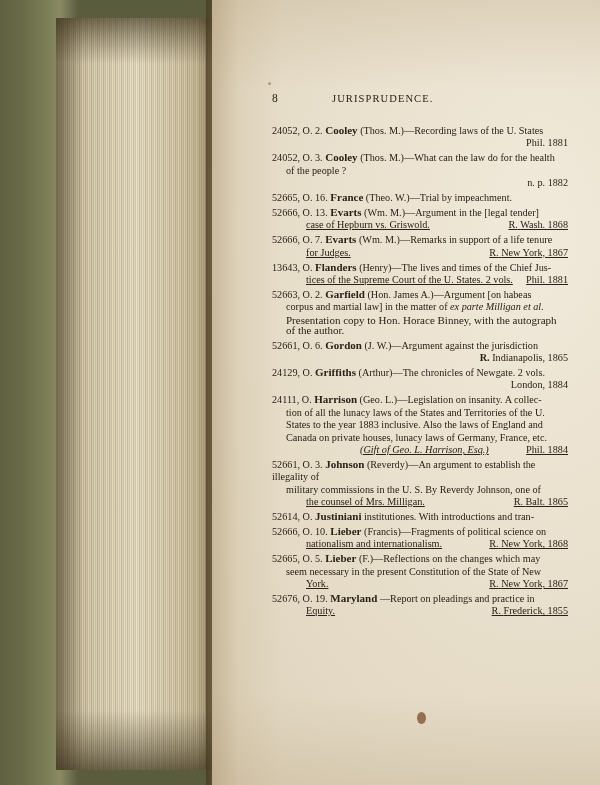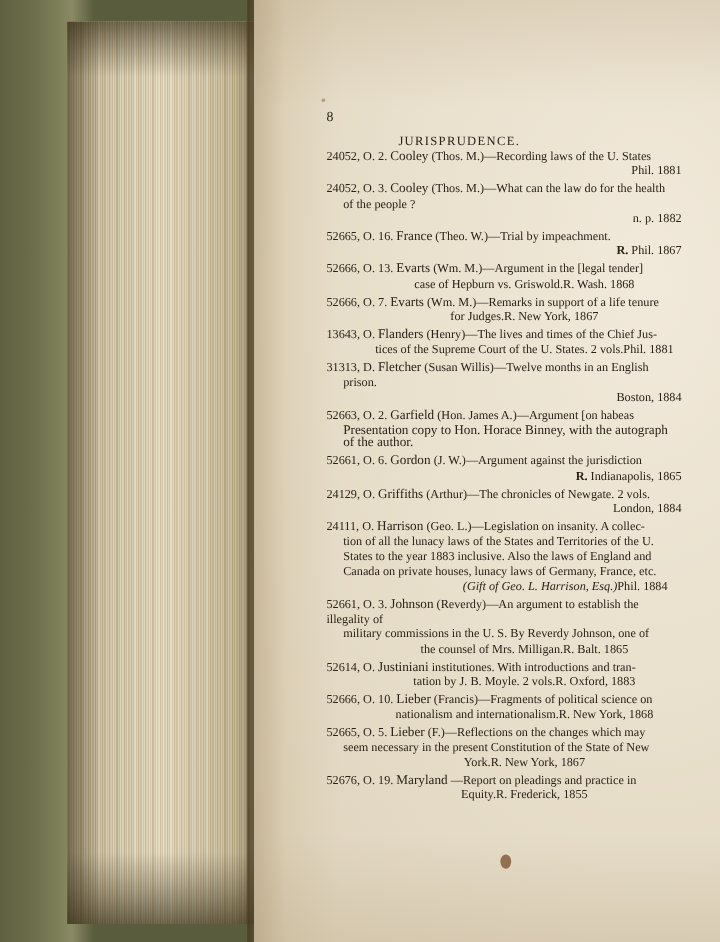--- a/index.html
+++ b/index.html
@@ -106,48 +106,47 @@
     top: 0;
     font-size: 11.5px;
     letter-spacing: .3px;
   }
   .running-head {
     position: absolute;
     left: 60px;
     top: 1px;
     font-size: 10.5px;
     letter-spacing: 1.1px;
-    margin-top: 20px;
   }
   .entry {
     font-size: 10.2px;
     line-height: 12.4px;
     margin-bottom: 1.5px;
     text-align: left;
   }
   .ind { padding-left: 14px; }
   .name {
-    font-weight: normal;
+    font-weight: bold;
     font-size: 11px;
   }
   .imprint {
     display: block;
     text-align: right;
     font-size: 10.2px;
     line-height: 12.4px;
   }
   .imprint .pub { font-weight: bold; }
   .note {
     font-size: 11px;
     line-height: 10px;
     padding-left: 14px;
     margin: 1px 0 4px 0;
   }
   .ital { font-style: italic; }
-  .giftline { display:flex; justify-content:center; padding-left:34px; }
+  .giftline { display:flex; justify-content:space-between; padding-left:34px;text-decoration:underline; }
 </style>
 </head>
 <body>
 
 <div class="scan">
   <div class="outer-dark"></div>
   <div class="page-edges"></div>
   <div class="edge-shadow-top"></div>
   <div class="edge-shadow-bottom"></div>
   <div class="gutter"></div>
@@ -178,21 +177,20 @@
           <span>(Thos. M.)—What can the law do for the health</span>
           <div class="ind">of the people ?</div>
           <span class="imprint"><span>n. p. 1882</span></span>
         </div>
 
 
         <div class="entry">
           <span>52665, O. 16.</span>
           <span class="name">France</span>
           <span>(Theo. W.)—Trial by impeachment.</span>
-          <span class="imprint"><span class="pub">R.</span> <span>Phil. 1867</span></span>
         </div>
 
         <div class="entry">
           <span>52666, O. 13.</span>
           <span class="name">Evarts</span>
           <span>(Wm. M.)—Argument in the [legal tender]</span>
           <div class="ind giftline">
             <span>case of Hepburn vs. Griswold.</span>
             <span><span class="pub">R.</span> <span>Wash. 1868</span></span>
           </div>
@@ -211,32 +209,26 @@
         <div class="entry">
           <span>13643, O.</span>
           <span class="name">Flanders</span>
           <span>(Henry)—The lives and times of the Chief Jus-</span>
           <div class="ind giftline">
             <span>tices of the Supreme Court of the U. States.  2 vols.</span>
             <span>Phil. 1881</span>
           </div>
         </div>
 
-        <div class="entry">
-          <span>31313, D.</span>
-          <span class="name">Fletcher</span>
-          <span>(Susan Willis)—Twelve months in an English</span>
-          <div class="ind">prison.</div>
-          <span class="imprint"><span>Boston, 1884</span></span>
-        </div>
 
         <div class="entry">
           <span>52663, O. 2.</span>
           <span class="name">Garfield</span>
           <span>(Hon. James A.)—Argument [on habeas</span>
+          <div class="ind">corpus and martial law] in the matter of <span class="ital">ex parte Milligan et al.</span></div>
           <div class="note">Presentation copy to Hon. Horace Binney, with the autograph of the author.</div>
         </div>
 
         <div class="entry">
           <span>52661, O. 6.</span>
           <span class="name">Gordon</span>
           <span>(J. W.)—Argument against the jurisdiction</span>
           <span class="imprint"><span class="pub">R.</span> <span>Indianapolis, 1865</span></span>
         </div>
 
@@ -248,44 +240,40 @@
         </div>
 
         <div class="entry">
           <span>24111, O.</span>
           <span class="name">Harrison</span>
           <span>(Geo. L.)—Legislation on insanity.  A collec-</span>
           <div class="ind">tion of all the lunacy laws of the States and Territories of the U.</div>
           <div class="ind">States to the year 1883 inclusive.  Also the laws of England and</div>
           <div class="ind">Canada on private houses, lunacy laws of Germany, France, etc.</div>
           <div class="ind giftline">
-            <span class="ital" style="margin-left:68px;">(Gift of Geo. L. Harrison, Esq.)</span>
+            <span class="ital" style="margin-left:54px;">(Gift of Geo. L. Harrison, Esq.)</span>
             <span>Phil. 1884</span>
           </div>
         </div>
 
         <div class="entry">
           <span>52661, O. 3.</span>
           <span class="name">Johnson</span>
           <span>(Reverdy)—An argument to establish the illegality of</span>
           <div class="ind">military commissions in the U. S.  By Reverdy Johnson, one of</div>
           <div class="ind giftline">
             <span>the counsel of Mrs. Milligan.</span>
             <span><span class="pub">R.</span> <span>Balt. 1865</span></span>
           </div>
         </div>
 
         <div class="entry">
           <span>52614, O.</span>
           <span class="name">Justiniani</span>
           <span>institutiones.  With introductions and tran-</span>
-          <div class="ind giftline">
-            <span>tation by J. B. Moyle.  2 vols.</span>
-            <span><span class="pub">R.</span> <span>Oxford, 1883</span></span>
-          </div>
         </div>
 
         <div class="entry">
           <span>52666, O. 10.</span>
           <span class="name">Lieber</span>
           <span>(Francis)—Fragments of political science on</span>
           <div class="ind giftline">
             <span>nationalism and internationalism.</span>
             <span><span class="pub">R.</span> <span>New York, 1868</span></span>
           </div>

